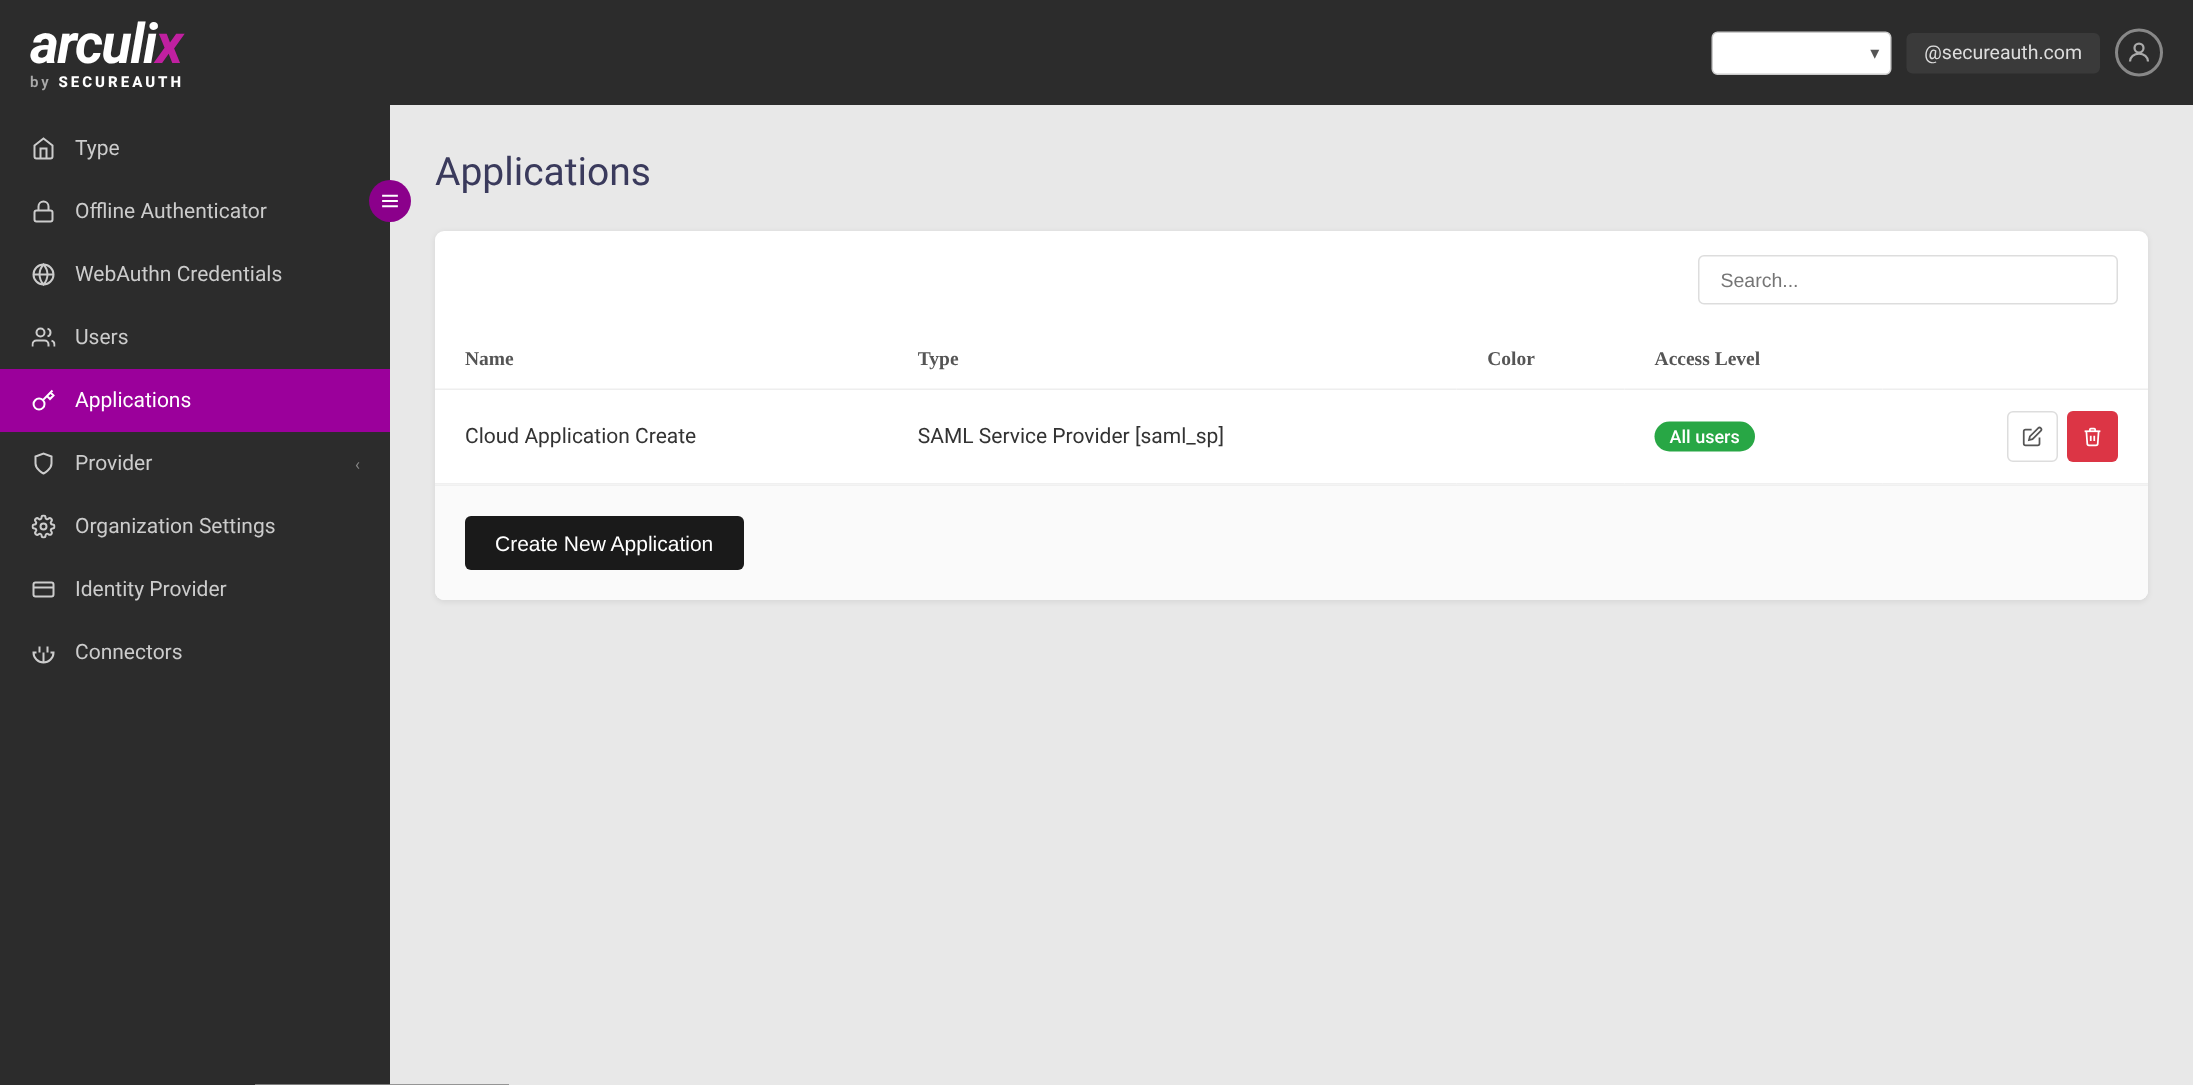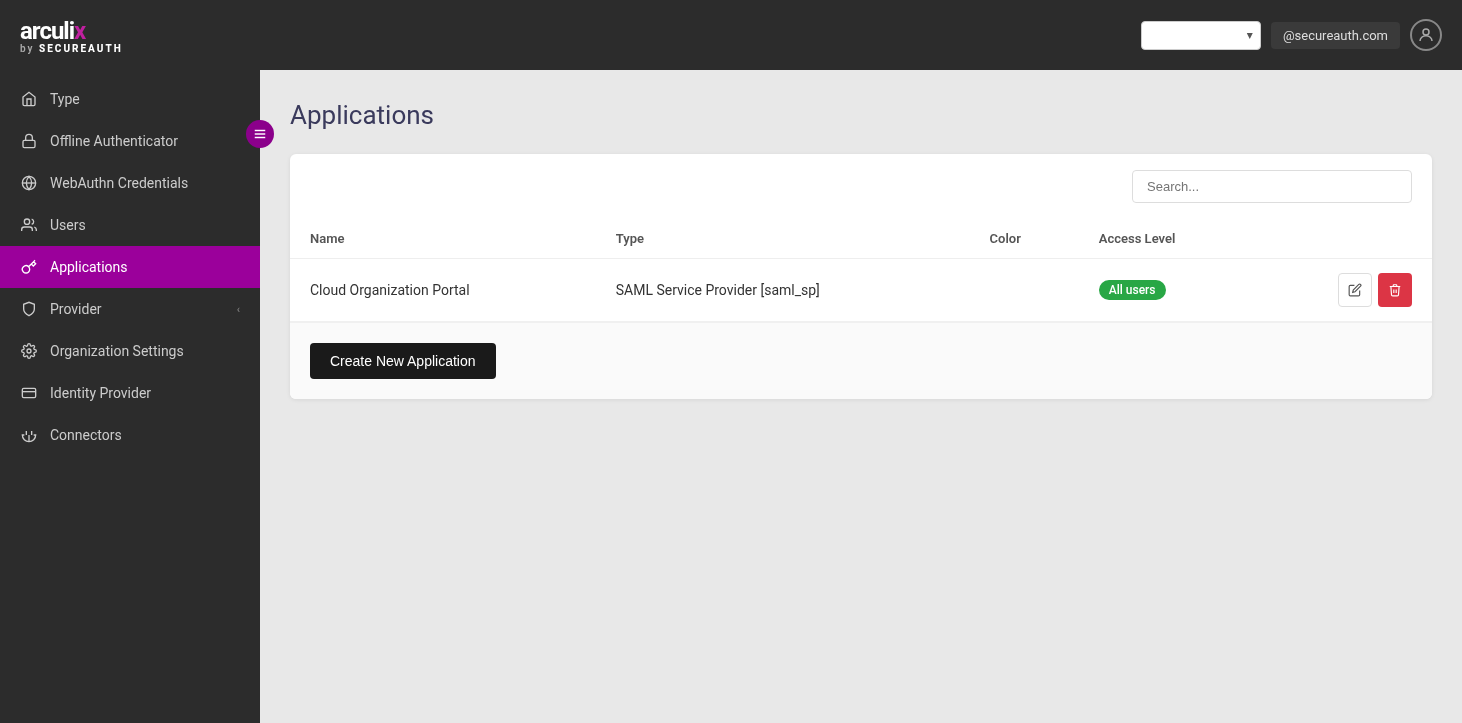--- a/index.html
+++ b/index.html
@@ -17,24 +17,25 @@
     }
     .logo-area {
       width: 260px;
       display: flex;
       align-items: center;
       padding-left: 20px;
       height: 100%;
       background: #2c2c2c;
     }
     .logo-text {
-      font-size: 24px;
+      font-size: 37px;
       font-weight: 700;
       color: #fff;
       letter-spacing: -1px;
+      font-style: italic;
     }
     .logo-text span.x-letter {
       color: #c020a0;
     }
     .logo-sub {
       font-size: 10px;
       color: #aaa;
       margin-top: -2px;
       letter-spacing: 2px;
       font-weight: 600;
@@ -210,20 +211,21 @@
     }
     thead tr {
       border-bottom: 1px solid #eee;
     }
     thead th {
       text-align: left;
       padding: 12px 20px;
       font-size: 13px;
       font-weight: 600;
       color: #555;
+      font-family: Liberation Serif, serif;
     }
     tbody tr {
       border-bottom: 1px solid #f0f0f0;
     }
     tbody td {
       padding: 14px 20px;
       font-size: 14px;
       color: #333;
     }
     .badge-green {
@@ -433,21 +435,21 @@
             <tr>
               <th>Name</th>
               <th>Type</th>
               <th>Color</th>
               <th>Access Level</th>
               <th></th>
             </tr>
           </thead>
           <tbody id="app-table-body">
           <tr>
-      <td>Cloud Organization Portal</td>
+      <td>Cloud Application Create</td>
       <td>SAML Service Provider [saml_sp]</td>
       <td></td>
       <td>
         <span class="badge-green">All users</span>
       </td>
       <td>
         <div class="action-buttons">
           <button class="btn-edit">
             <svg width="14" height="14" viewBox="0 0 24 24" fill="none" stroke="#555" stroke-width="2">
               <path d="M11 4H4a2 2 0 00-2 2v14a2 2 0 002 2h14a2 2 0 002-2v-7"></path>

